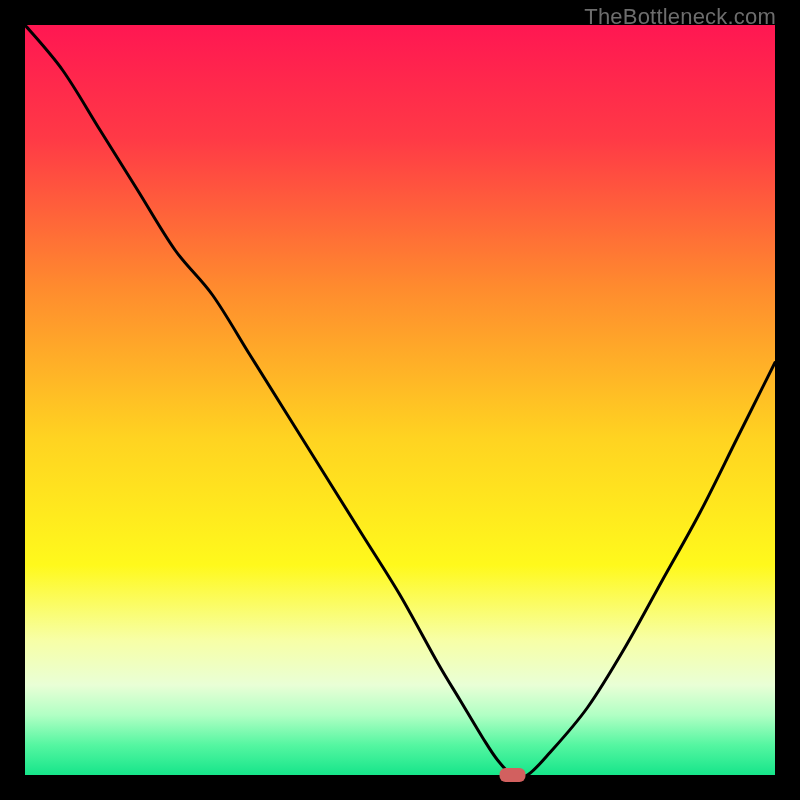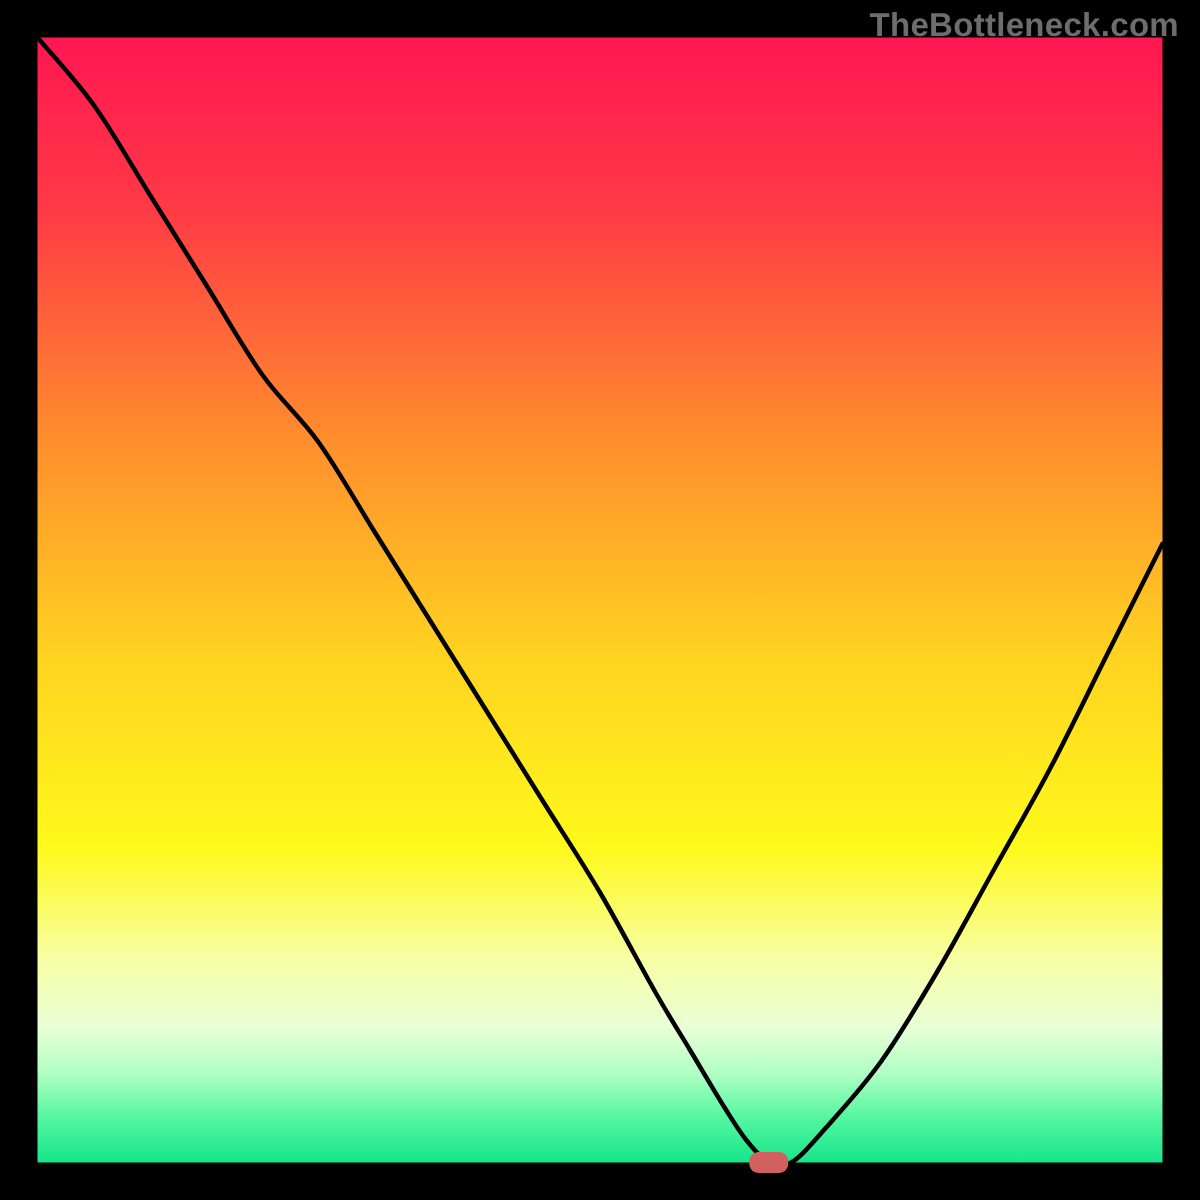--- a/index.html
+++ b/index.html
@@ -13,24 +13,24 @@
   }
   .stage {
     position: relative;
     width: 800px;
     height: 800px;
     background: #000;
   }
   .watermark {
     position: absolute;
     top: 4px;
-    right: 14px;
+    right: 24px;
     color: #6d6d6d;
     font-size: 22px;
-    font-weight: 700;
+    font-weight: 400;
     letter-spacing: 0.2px;
   }
   svg {
     display: block;
   }
 </style>
 </head>
 <body>
 
 <div class="stage">

